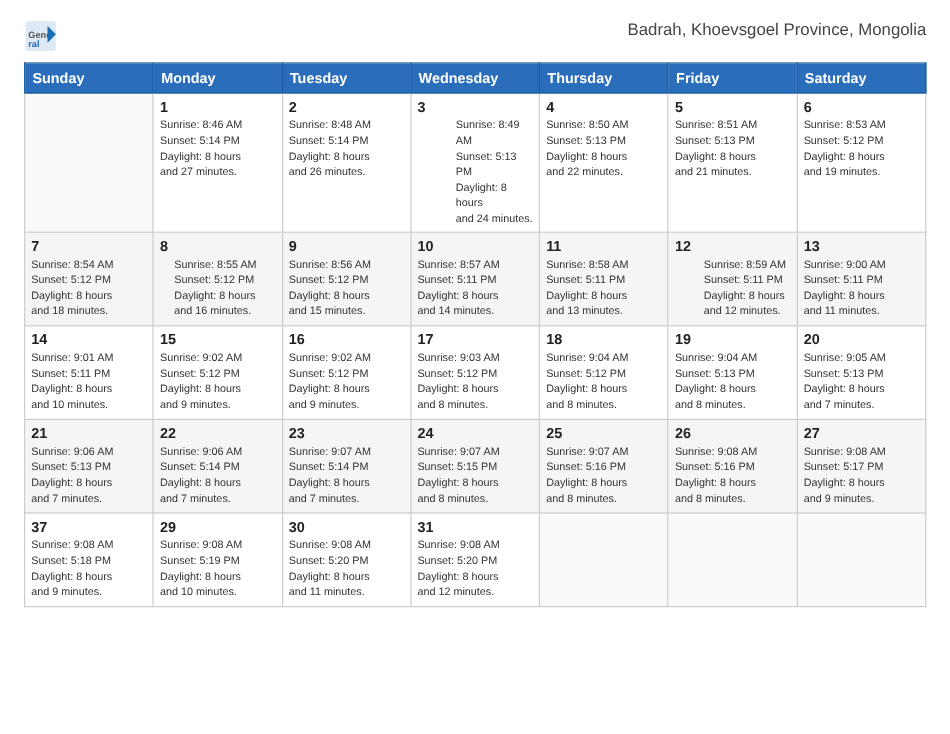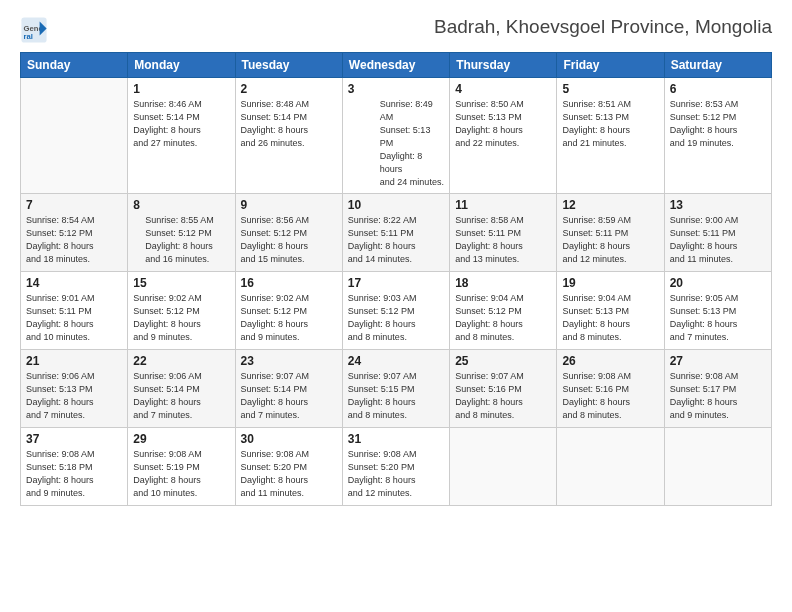--- a/index.html
+++ b/index.html
@@ -39,21 +39,21 @@
     }
     .title-block {
       text-align: right;
     }
     .month-year {
       font-size: 32px;
       font-weight: bold;
       color: #222;
     }
     .location {
-      font-size: 19px;
+      font-size: 14px;
       color: #444;
       text-align: right;
     }
     table {
       width: 100%;
       border-collapse: collapse;
       table-layout: fixed;
     }
     thead tr th {
       background-color: #2a6ebb;
@@ -184,35 +184,35 @@
           </td>
           <td>
             <span class="day-number">9</span>
             <div class="day-info" style="white-space: pre-line;">Sunrise: 8:56 AM
 Sunset: 5:12 PM
 Daylight: 8 hours
 and 15 minutes.</div>
           </td>
           <td>
             <span class="day-number">10</span>
-            <div class="day-info" style="white-space: pre-line;">Sunrise: 8:22 AM
+            <div class="day-info" style="white-space: pre-line;">Sunrise: 8:57 AM
 Sunset: 5:11 PM
 Daylight: 8 hours
 and 14 minutes.</div>
           </td>
           <td>
             <span class="day-number">11</span>
             <div class="day-info" style="white-space: pre-line;">Sunrise: 8:58 AM
 Sunset: 5:11 PM
 Daylight: 8 hours
 and 13 minutes.</div>
           </td>
           <td>
             <span class="day-number">12</span>
-            <div class="day-info" style="white-space: pre-line;">Sunrise: 8:59 AM
+            <div class="day-info" style="white-space: pre-line; margin-left: 24px;">Sunrise: 8:59 AM
 Sunset: 5:11 PM
 Daylight: 8 hours
 and 12 minutes.</div>
           </td>
           <td>
             <span class="day-number">13</span>
             <div class="day-info" style="white-space: pre-line;">Sunrise: 9:00 AM
 Sunset: 5:11 PM
 Daylight: 8 hours
 and 11 minutes.</div>

